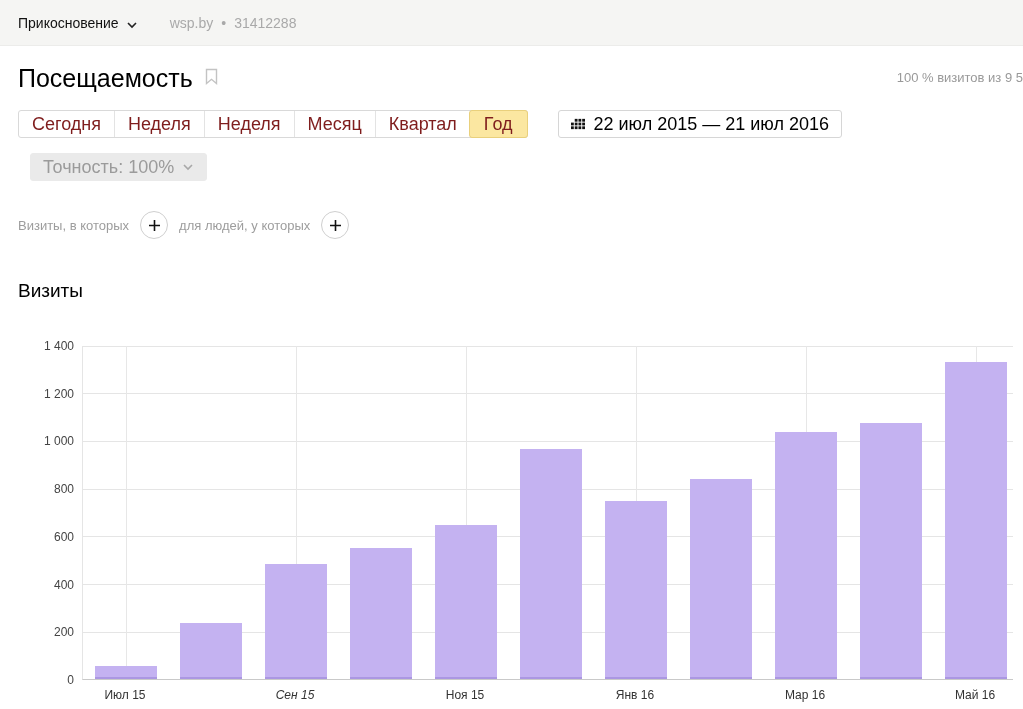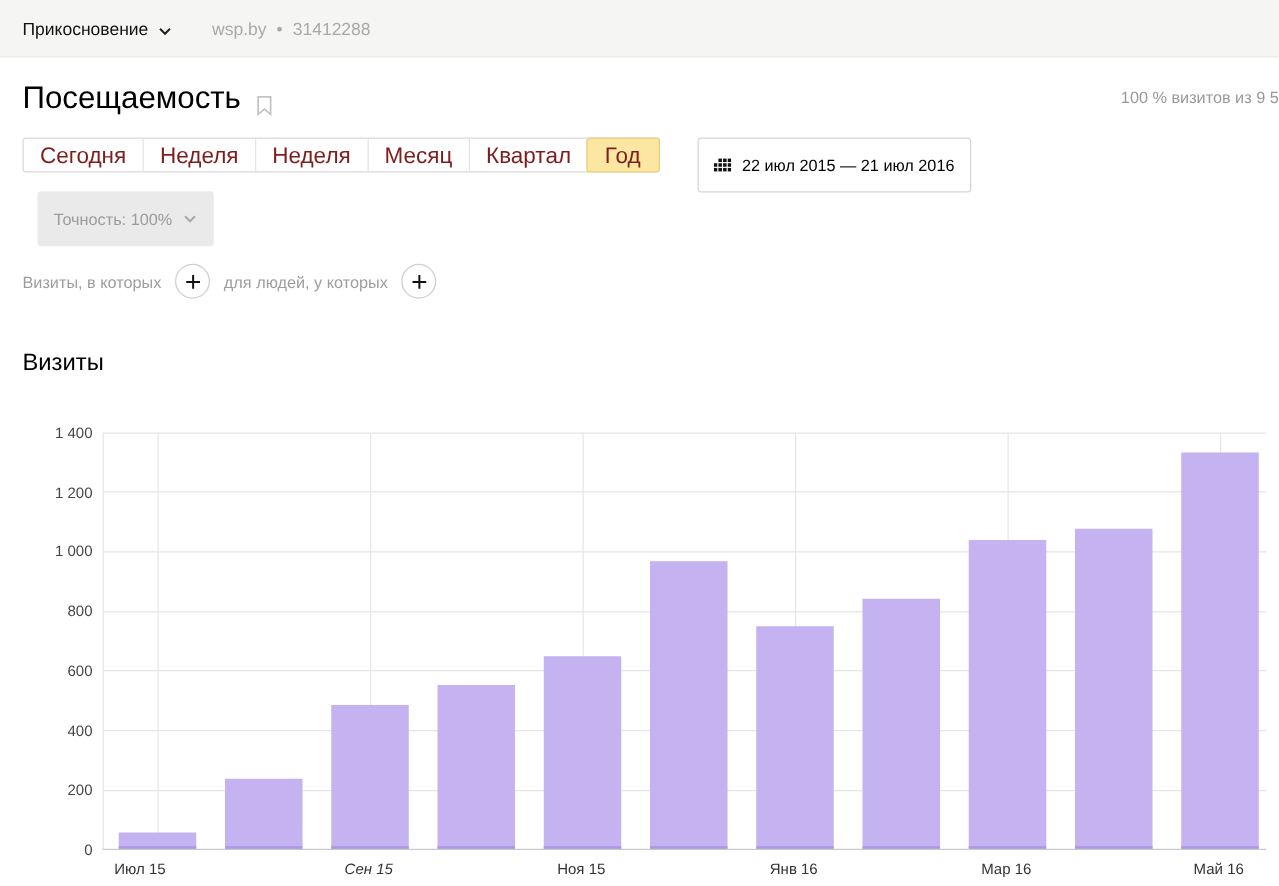--- a/index.html
+++ b/index.html
@@ -13,21 +13,21 @@
     background: #f5f5f3; border-bottom: 1px solid #ececea;
     display: flex; align-items: center; padding-left: 18px;
     font-size: 14px;
   }
   .counter-switcher { display: flex; align-items: flex-end; cursor: pointer; color: #111; }
   .counter-switcher .chev { margin-left: 7px; color: #222; }
   .topbar .muted { color: #a9a9a9; }
   .topbar .domain { margin-left: 32px; }
   .topbar .dot { margin: 0 8px; }
 
-  .page-title-row { position: absolute; left: 18px; top: 64px; display: flex; align-items: flex-end; }
+  .page-title-row { position: absolute; left: 18px; top: 64px; display: flex; align-items: flex-start; }
   .page-title { font-size: 25px; font-weight: 400; color: #000; }
   .bookmark { margin-left: 12px; margin-top: 4px; }
   .visits-share {
     position: absolute; right: 0; top: 70px; white-space: nowrap;
     font-size: 13px; color: #999;
   }
 
   .row1 { position: absolute; left: 18px; top: 110px; display: flex; align-items: flex-start; }
   .row2 { position: absolute; left: 18px; top: 153px; display: flex; align-items: flex-start; }
 
@@ -39,23 +39,23 @@
     font-size: 18px; line-height: 26px; padding: 0 13px; cursor: pointer;
     border-left: 1px solid #e3e3e3; color: #7f1d1d; white-space: nowrap;
   }
   .seg-tab:first-child { border-left: none; }
   .seg-tab.selected {
     background: #fbe7a1; border: 1px solid #e9d07c; border-radius: 3px;
     margin: -1px; position: relative; z-index: 2; line-height: 26px; padding: 0 14px;
   }
 
   .btn {
-    display: inline-flex; align-items: center; height: 44px; padding: 0 12px;
+    display: inline-flex; align-items: center; height: 28px; padding: 0 12px;
     border: 1px solid #d6d6d6; border-radius: 3px; background: #fff;
-    font-size: 13px; cursor: pointer; white-space: nowrap;
+    font-size: 18px; cursor: pointer; white-space: nowrap;
   }
   .btn .chev { margin-left: 8px; }
   .btn .lead-icon { margin-right: 9px; display: inline-flex; }
   .btn.disabled {
     background: #eaeaea; border-color: #eaeaea; color: #9b9b9b; cursor: default;
   }
   .gap12 { margin-left: 12px; }
   .gap30 { margin-left: 30px; }
 
   .filters-row {
@@ -207,19 +207,19 @@
       <div class="bar" title="Май 16: 1330" style="left: 862px; width: 62px; height: 317px; background: rgb(196, 178, 241);"></div>
     </div>
 <div class="ylabel" style="top: 327px; right: 949px;">0</div>
     <div class="ylabel" style="top: 279.286px; right: 949px;">200</div>
     <div class="ylabel" style="top: 231.571px; right: 949px;">400</div>
     <div class="ylabel" style="top: 183.857px; right: 949px;">600</div>
     <div class="ylabel" style="top: 136.143px; right: 949px;">800</div>
     <div class="ylabel" style="top: 88.4286px; right: 949px;">1 000</div>
     <div class="ylabel" style="top: 40.7143px; right: 949px;">1 200</div>
     <div class="ylabel" style="top: -7px; right: 949px;">1 400</div>
-    <div class="xlabel" style="left: 67px;">Июл 15</div>
+    <div class="xlabel" style="left: 80px;">Июл 15</div>
     <div class="xlabel" style="left: 250px; font-style: italic;">Сен 15</div>
     <div class="xlabel" style="left: 420px;">Ноя 15</div>
     <div class="xlabel" style="left: 590px;">Янв 16</div>
     <div class="xlabel" style="left: 760px;">Мар 16</div>
     <div class="xlabel" style="left: 930px;">Май 16</div>
   </div>
 
 </body></html>

